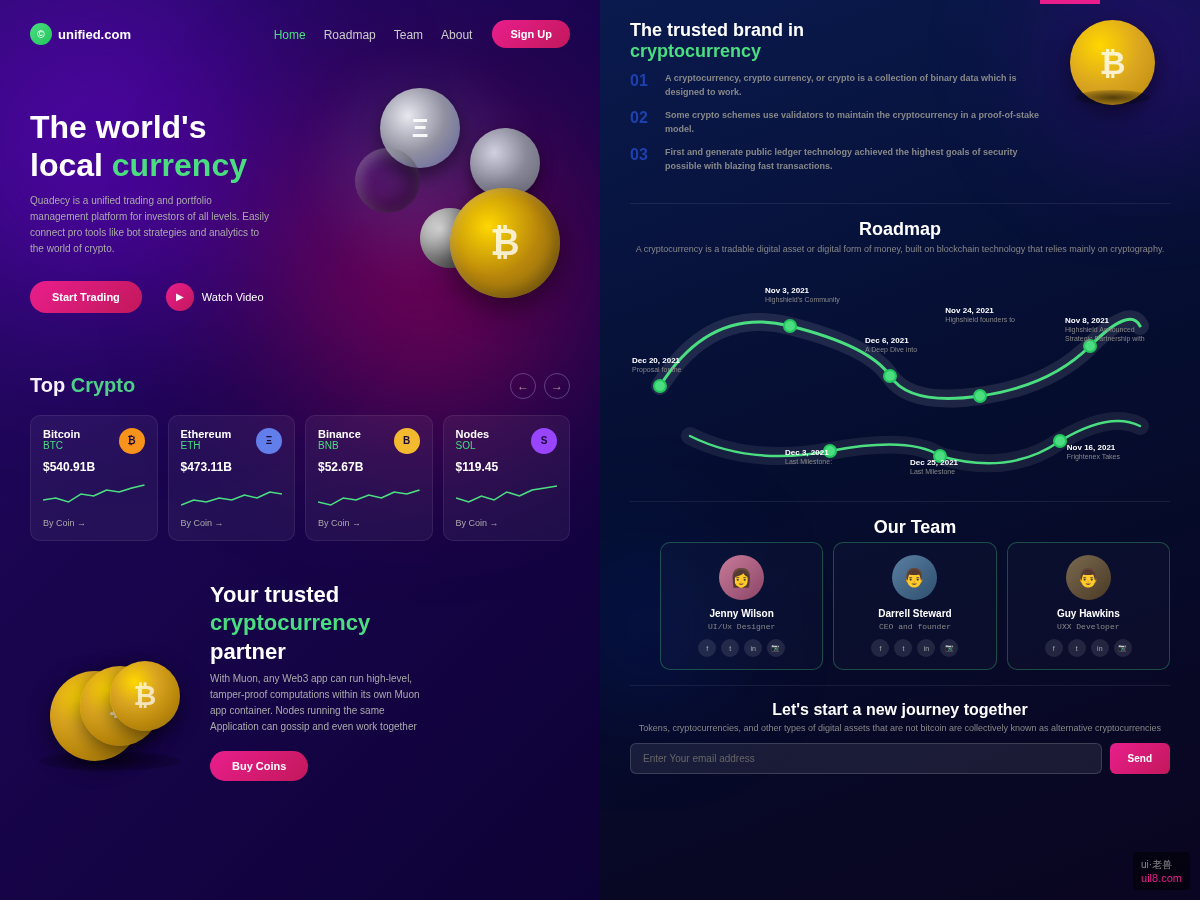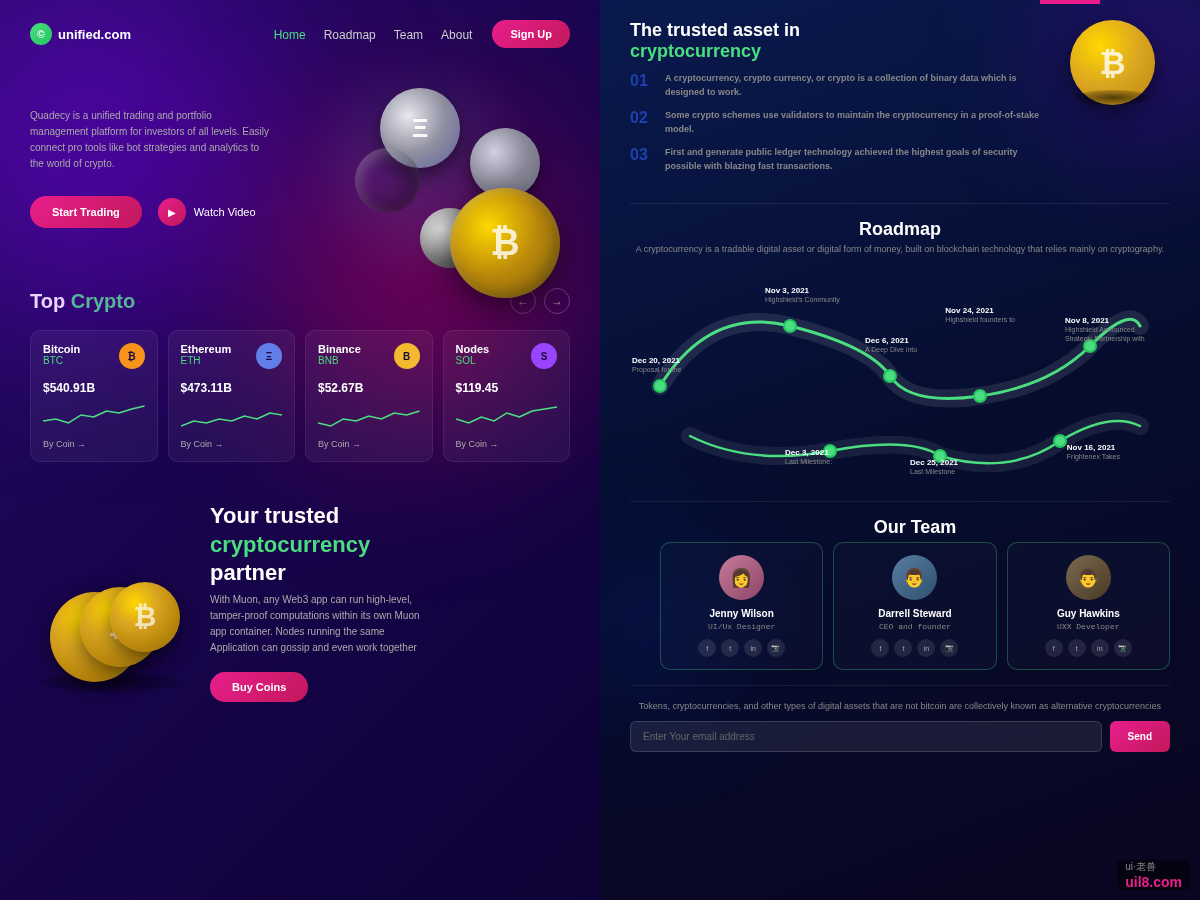--- a/index.html
+++ b/index.html
@@ -179,21 +179,21 @@
     .hero-subtitle {
       font-size: 10px;
       color: #aaa;
       line-height: 1.6;
       max-width: 240px;
       margin-bottom: 24px;
     }
     .hero-buttons {
       display: flex;
       align-items: center;
-      gap: 16px;
+      gap: 24px;
     }
     .btn-start {
       background: linear-gradient(135deg, #e91e8c, #c2185b);
       color: white;
       border: none;
       padding: 10px 22px;
       border-radius: 22px;
       font-size: 11px;
       font-weight: 600;
       cursor: pointer;
@@ -254,21 +254,21 @@
       background: rgba(255,255,255,0.05);
       border: 1px solid rgba(255,255,255,0.08);
       border-radius: 10px;
       padding: 12px;
       position: relative;
     }
     .card-top {
       display: flex;
       justify-content: space-between;
       align-items: flex-start;
-      margin-bottom: 12px;
+      margin-bottom: 6px;
     }
     .card-name {
       font-size: 11px;
       font-weight: 700;
       color: white;
     }
     .card-symbol {
       font-size: 10px;
       color: #4ade80;
     }
@@ -613,31 +613,31 @@
       cursor: pointer;
     }
 
     
     .watermark {
       position: absolute;
       bottom: 10px;
       right: 10px;
       z-index: 100;
       background: rgba(0,0,0,0.5);
-      padding: 0 8px;
+      padding: 6px 8px;
       border-radius: 4px;
     }
     .watermark-text {
       font-size: 10px;
       color: #888;
     }
     .watermark-site {
-      font-size: 14px;
+      font-size: 11px;
       color: #e91e8c;
-      font-weight: 700;
+      font-weight: 400;
     }
 
     .pink-top-bar {
       position: absolute;
       top: 0; right: 100px;
       width: 60px; height: 4px;
       background: #e91e8c;
     }
   </style>
 </head>
@@ -666,20 +666,24 @@
     <div class="hero-section">
       <div class="hero-coins">
         <div class="coin-glow"></div>
         <div class="coin coin-eth"></div>
         <div class="coin coin-silver1"></div>
         <div class="coin coin-silver2"></div>
         <div class="coin coin-silver3"></div>
         <div class="coin coin-btc"></div>
       </div>
 
+      <h1 class="hero-title">
+        <span>The world's</span><br>
+        <span>local </span><span class="green">currency</span>
+      </h1>
       <p class="hero-subtitle">Quadecy is a unified trading and portfolio management platform for investors of all levels. Easily connect pro tools like bot strategies and analytics to the world of crypto.</p>
       <div class="hero-buttons">
         <button class="btn-start">Start Trading</button>
         <button class="btn-watch">
           <div class="play-btn">▶</div>
           <span>Watch Video</span>
         </button>
       </div>
     </div>
 
@@ -793,21 +797,21 @@
   </div>
 
   <div class="right-panel">
     <div class="right-bg-blob rbb1"></div>
     <div class="right-bg-blob rbb2"></div>
     <div class="pink-top-bar"></div>
 
     <div class="trusted-brand">
       <div class="brand-text">
         <h2 class="brand-title">
-          <span>The trusted asset in</span><br>
+          <span>The trusted brand in</span><br>
           <span class="green">cryptocurrency</span>
         </h2>
         <ul class="brand-items">
           <li class="brand-item">
             <span class="brand-num">01</span>
             <span class="brand-item-text">A cryptocurrency, crypto currency, or crypto is a collection of binary data which is designed to work.</span>
           </li>
           <li class="brand-item">
             <span class="brand-num">02</span>
             <span class="brand-item-text">Some crypto schemes use validators to maintain the cryptocurrency in a proof-of-stake model.</span>
@@ -922,20 +926,21 @@
             <div class="social-icon">in</div>
             <div class="social-icon">📷</div>
           </div>
         </div>
       </div>
     </div>
 
     <div class="divider"></div>
 
     <div class="journey-section">
+      <h2 class="journey-title">Let's start a new journey together</h2>
       <p class="journey-subtitle">Tokens, cryptocurrencies, and other types of digital assets that are not bitcoin are collectively known as alternative cryptocurrencies</p>
       <div class="email-form">
         <input class="email-input" type="email" placeholder="Enter Your email address" style="">
         <button class="send-btn">Send</button>
       </div>
     </div>
 
     <div class="watermark">
       <div class="watermark-text">ui·老兽</div>
       <div class="watermark-site">uil8.com</div>

